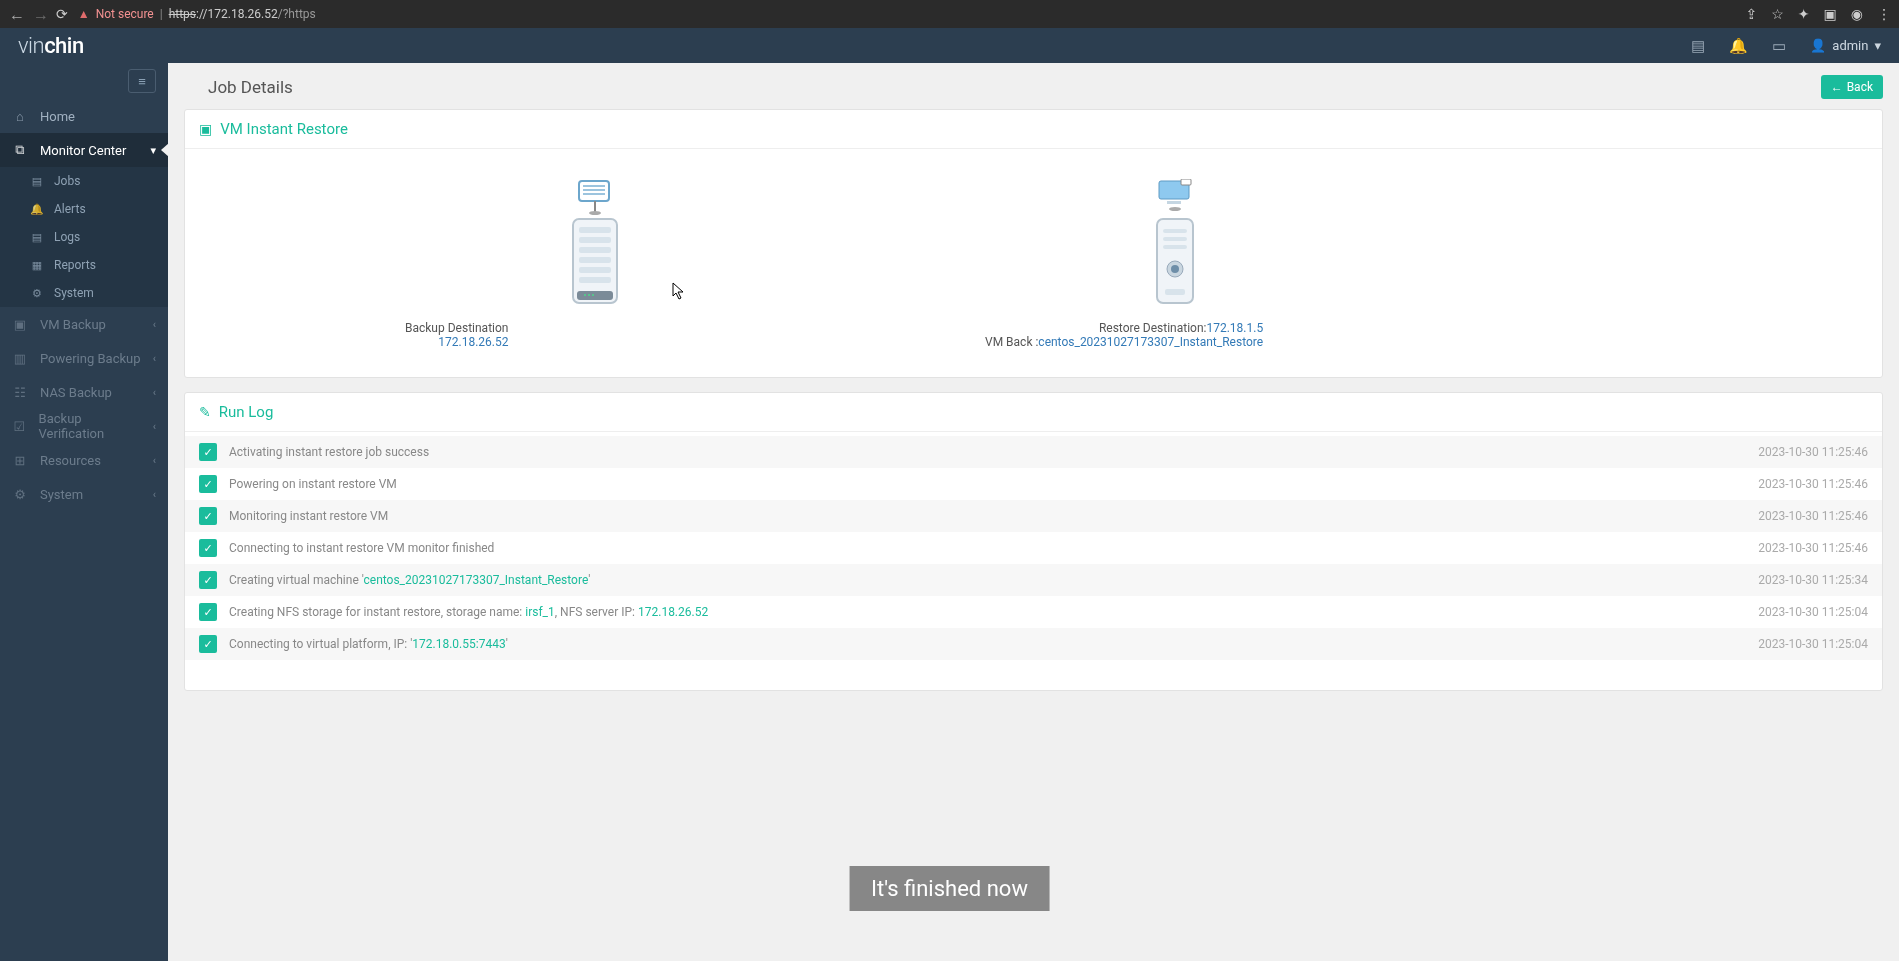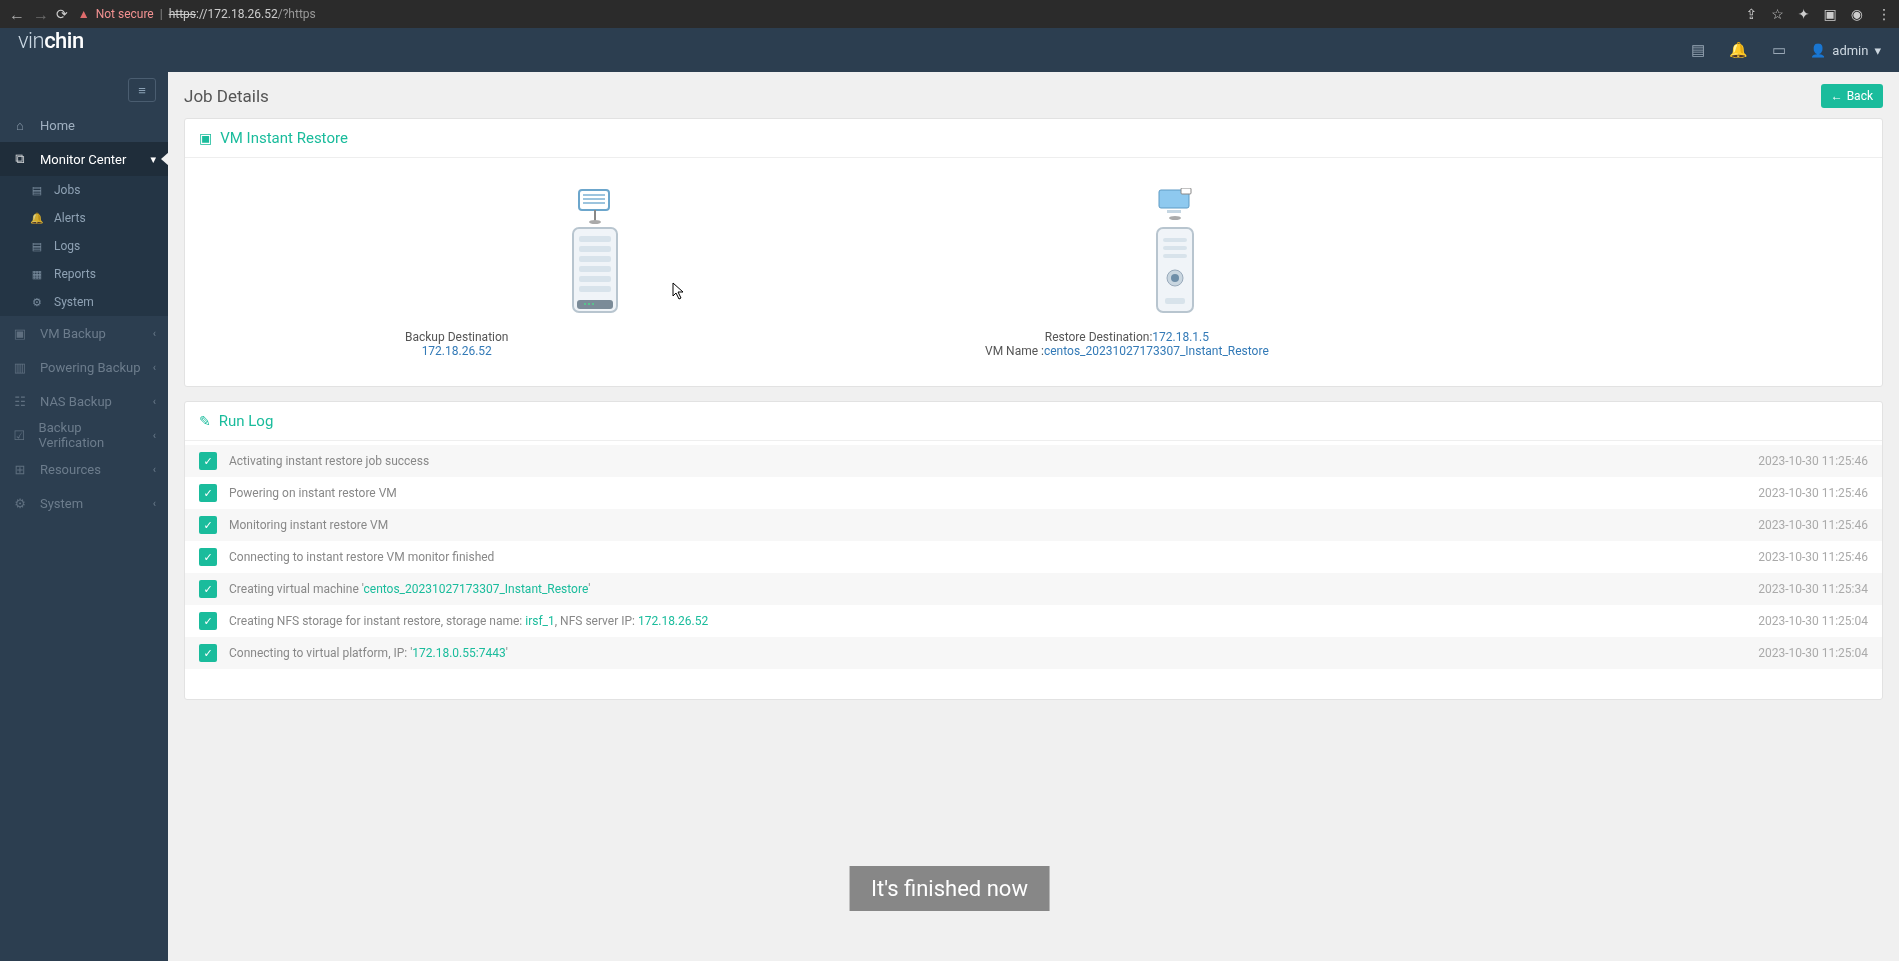--- a/index.html
+++ b/index.html
@@ -14,21 +14,21 @@
 .not-secure { color: #f29191; display: flex; align-items: center; gap: 6px; }
 .warn-icon { color: #e06c6c; font-size: 12px; }
 .url-sep { color: #888; }
 .url-text { color: #ccc; }
 .url-text .strike { text-decoration: line-through; }
 .url-text .path { color: #999; }
 .browser-right { display: flex; align-items: center; gap: 14px; }
 .chrome-icon { color: #ccc; font-size: 14px; }
 
 
-.app-header { height: 44px; background: #2c3e50; display: flex; padding: 0 18px; color: #fff; }
+.app-header { height: 35px; background: #2c3e50; display: flex; align-items: center; padding: 0 18px; color: #fff; }
 .logo { font-size: 22px; font-weight: 400; letter-spacing: -0.5px; }
 .logo .vin { color: #ccd9e4; font-weight: 300; }
 .logo .chin { color: #fff; font-weight: 500; }
 .header-right { margin-left: auto; display: flex; align-items: center; gap: 24px; color: #9aa8b6; }
 .header-icon { font-size: 15px; }
 .user-box { display: flex; align-items: center; gap: 6px; font-size: 13px; color: #cdd7e0; }
 
 .layout { display: flex; height: calc(961px - 28px - 35px); }
 
 
@@ -40,33 +40,33 @@
 .nav-item .chev { margin-left: auto; font-size: 11px; }
 .nav-item.active { background: #1f2d3a; color: #fff; }
 .nav-item.active::after { content: ""; position: absolute; right: -1px; top: 50%; transform: translateY(-50%); width: 0; height: 0; border-top: 7px solid transparent; border-bottom: 7px solid transparent; border-right: 8px solid #f0f0f0; }
 .sub-items { background: #243545; }
 .sub-item { height: 28px; display: flex; align-items: center; padding-left: 30px; gap: 10px; color: #8fa2b4; font-size: 12px; }
 .sub-item .sicon { width: 14px; text-align: center; font-size: 11px; opacity: 0.8; }
 .nav-item.dim { color: #6c7c8c; }
 
 
 .main { flex: 1; background: #f0f0f0; padding: 12px 16px; overflow-y: auto; }
-.page-head { display: flex; align-items: center; margin-bottom: 10px; }
+.page-head { display: flex; align-items: center; margin-bottom: 10px; margin-left: 24px; }
 .page-title { font-size: 17px; font-weight: 400; color: #555; }
 .back-btn { margin-left: auto; background: #1abc9c; color: #fff; border: none; border-radius: 3px; padding: 5px 10px; font-size: 12px; display: flex; align-items: center; gap: 4px; }
 
 .panel { background: #fff; border: 1px solid #e2e2e2; border-radius: 3px; margin-bottom: 14px; }
 .panel-head { padding: 10px 14px; border-bottom: 1px solid #eee; display: flex; align-items: center; gap: 8px; color: #1abc9c; font-size: 15px; }
 .panel-head .phicon { font-size: 14px; }
 .panel-body { padding: 20px; }
 
 .restore-cols { display: flex; gap: 200px; padding: 10px 0 8px 200px; }
 .restore-col { width: 380px; display: flex; flex-direction: column; align-items: center; }
 .server-svg { width: 60px; height: 130px; display: block; }
-.col-label { font-size: 12px; color: #555; margin-top: 12px; text-align: center; }
+.col-label { font-size: 12px; color: #555; margin-top: 12px; text-align: right; }
 .col-label .link { color: #337ab7; }
 .restore-col .meta { align-self: flex-start; }
 
 .run-log-body { padding: 4px 0 30px 0; }
 .log-row { display: flex; align-items: center; padding: 7px 14px; font-size: 12px; color: #888; }
 .log-row:nth-child(odd) { background: #f7f7f7; }
 .check { width: 18px; height: 18px; background: #1abc9c; color: #fff; display: flex; align-items: center; justify-content: center; font-size: 11px; border-radius: 2px; margin-right: 12px; flex-shrink: 0; }
 .log-msg { flex: 1; color: #888; }
 .log-msg .hl { color: #1abc9c; }
 .log-ts { color: #aaa; }
@@ -246,21 +246,21 @@
               <rect x="18" y="66" width="24" height="4" rx="2" fill="#d8e3eb"></rect>
               <circle cx="30" cy="90" r="8" fill="#c9d6e0" stroke="#9ab" stroke-width="1"></circle>
               <circle cx="30" cy="90" r="4" fill="#6e8ea8"></circle>
               <rect x="20" y="110" width="20" height="6" rx="2" fill="#d8e3eb"></rect>
             </svg>
             <div class="col-label meta">
               <div>
                 <span>Restore Destination:</span><span class="link">172.18.1.5</span>
               </div>
               <div>
-                <span>VM Name :</span><span class="link">centos_20231027173307_Instant_Restore</span>
+                <span>VM Back :</span><span class="link">centos_20231027173307_Instant_Restore</span>
               </div>
             </div>
           </div>
         </div>
       </div>
     </div>
 
     <div class="panel">
       <div class="panel-head">
         <span class="phicon">✎</span>

